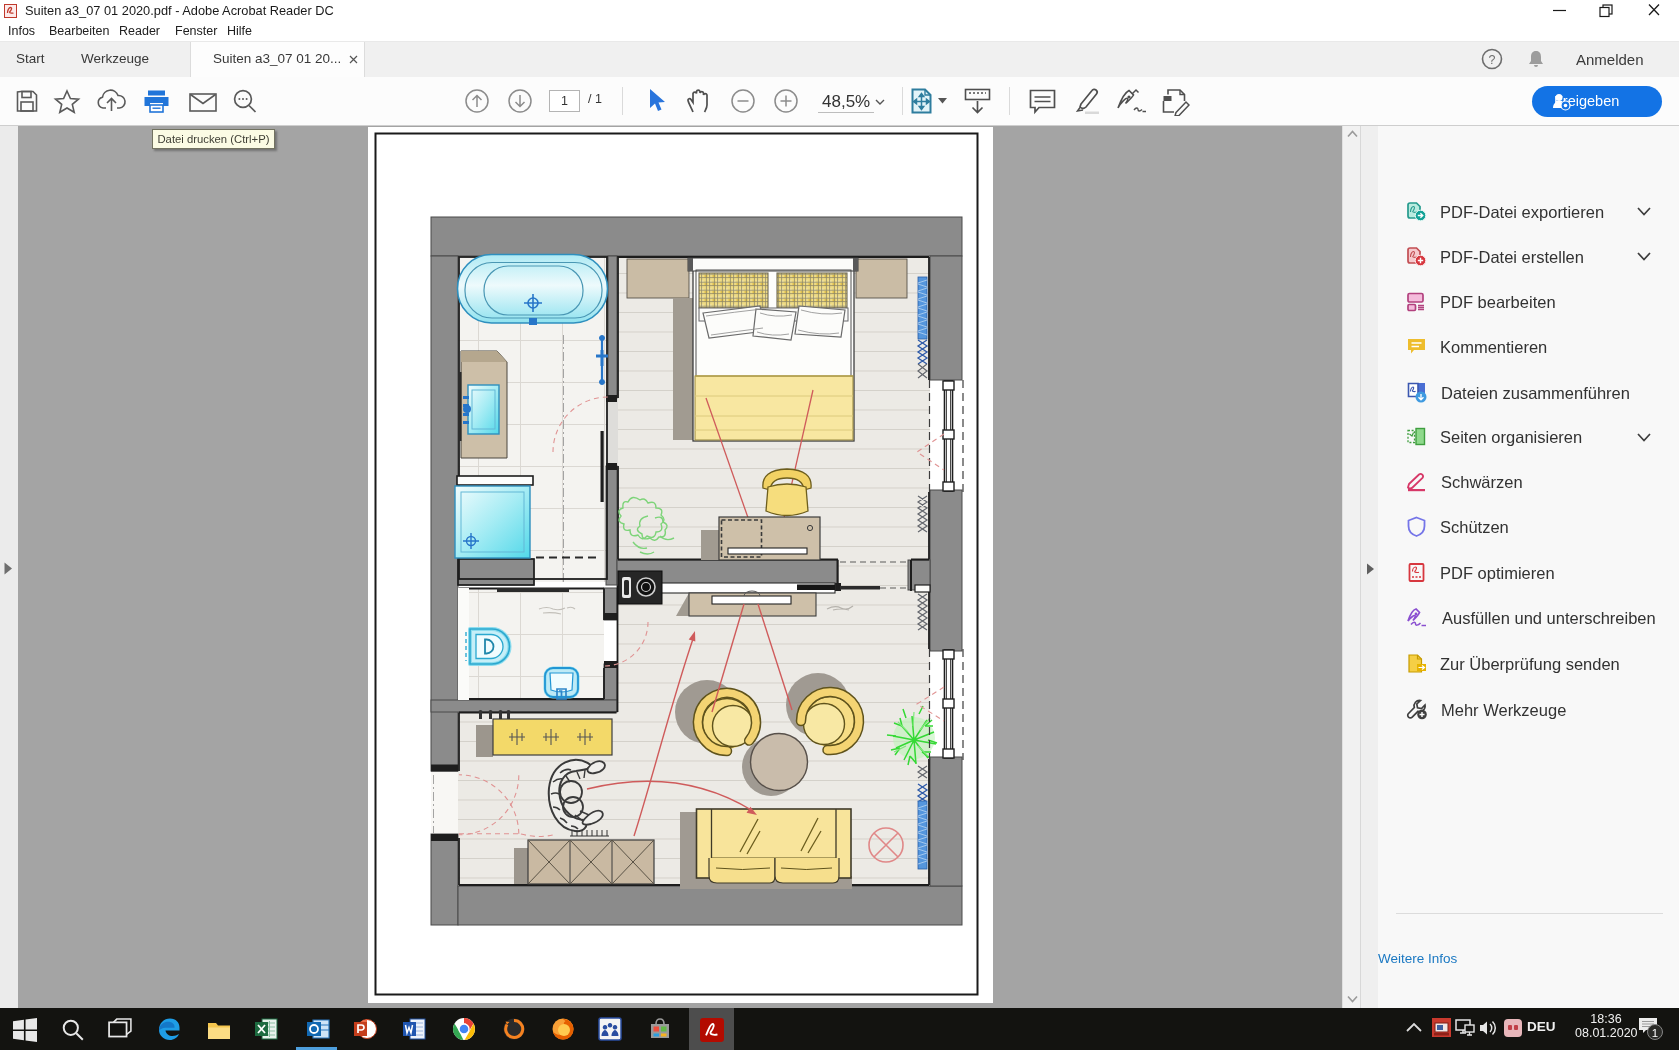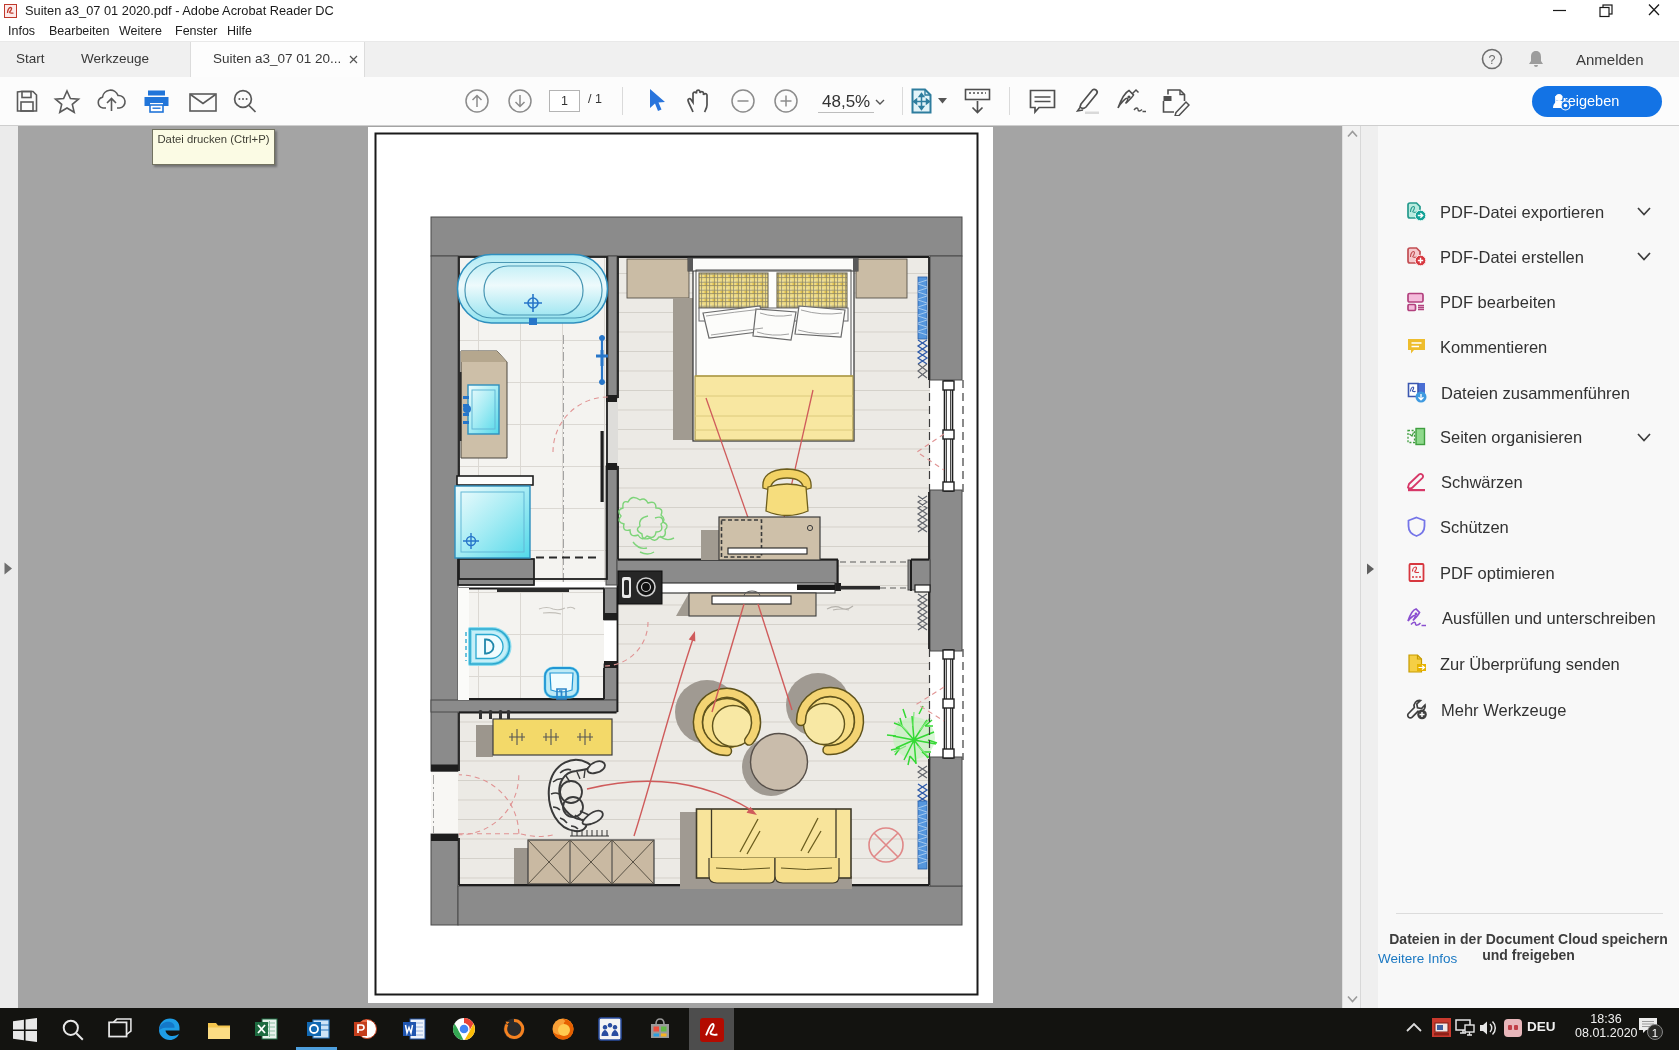--- a/index.html
+++ b/index.html
@@ -34,21 +34,21 @@
   #togglestrip { left:1360px; top:0; width:18px; height:882px; background:#efefef; border-left:1px solid #d8d8d8;}
   #sidebar { left:1378px; top:0; width:301px; height:882px; background:#f8f8f8; }
   
   #searchbox { position:absolute; left:17px; top:16px; width:269px; height:34px; background:#fff; border:1px solid #c3c3c3; 
      font-size:14.5px; color:#9b9b9b; line-height:32px; padding-left:13px; }
   .sbitem { position:absolute; left:28px; font-size:16.5px; color:#323232; }
   .sbitem svg { vertical-align:-4px; margin-right:13px; }
   #cloudtxt { position:absolute; left:0; width:301px; top:806px; text-align:center; font-size:14px; font-weight:bold; color:#3d3d3d; line-height:15.5px;}
   #weitere { position:absolute; left:0; width:301px; top:825px; text-align:left; font-size:13.5px; color:#1a78c2; }
   
-  #tooltip { left:152px; top:129px; width:123px; height:36px; background:#fbfbe4; border:1px solid #727260;
+  #tooltip { left:152px; top:129px; width:123px; height:20px; background:#fbfbe4; border:1px solid #727260;
      font-size:11.3px; color:#3f3f35; text-align:center; line-height:18px; white-space:nowrap; box-shadow:2px 2px 2px rgba(0,0,0,.3); z-index:5;}
   
   #taskbar { left:0; top:1008px; width:1679px; height:42px; background:#131310; }
   .tkico { position:absolute; top:9px; width:24px; height:24px; }
 </style>
 </head>
 <body>
 
 <div class="abs" id="titlebar">
   <svg class="abs" style="left:4px;top:4px" width="13" height="14" viewBox="0 0 13 14">
@@ -61,21 +61,21 @@
     <line x1="7" y1="10.5" x2="20" y2="10.5" stroke="#1a1a1a" stroke-width="1.2"></line>
     <rect x="57" y="5" width="9" height="9" fill="none" stroke="#1a1a1a" stroke-width="1.2"></rect>
     <rect x="54" y="7.5" width="9" height="9" fill="#fff" stroke="#1a1a1a" stroke-width="1.2"></rect>
     <path d="M103 4.5 L113 15 M113 4.5 L103 15" stroke="#1a1a1a" stroke-width="1.3"></path>
   </svg>
 </div>
 
 <div class="abs" id="menubar">
   <span class="menuitem" style="left:8px">Infos</span>
   <span class="menuitem" style="left:49px">Bearbeiten</span>
-  <span class="menuitem" style="left:119px">Weitere</span>
+  <span class="menuitem" style="left:119px">Reader</span>
   <span class="menuitem" style="left:175px">Fenster</span>
   <span class="menuitem" style="left:227px">Hilfe</span>
 </div>
 
 <div class="abs" id="tabbar">
   <span class="tabtxt" style="left:16px">Start</span>
   <span class="tabtxt" style="left:81px">Werkzeuge</span>
   <div id="activetab"></div>
   <span class="tabtxt" style="left:213px;z-index:2">Suiten a3_07 01 20...</span>
   <svg class="abs" style="left:348px;top:12px;z-index:2" width="11" height="11" viewBox="0 0 11 11">
@@ -303,21 +303,20 @@
     <svg class="abs" style="left:258px;top:80px" width="16" height="11" viewBox="0 0 16 11">
         <path d="M2 2 L8 8.5 L14 2" stroke="#3d3d3d" fill="none" stroke-width="1.7"></path>
       </svg>
     <svg class="abs" style="left:258px;top:125px" width="16" height="11" viewBox="0 0 16 11">
         <path d="M2 2 L8 8.5 L14 2" stroke="#3d3d3d" fill="none" stroke-width="1.7"></path>
       </svg>
     <svg class="abs" style="left:258px;top:306px" width="16" height="11" viewBox="0 0 16 11">
         <path d="M2 2 L8 8.5 L14 2" stroke="#3d3d3d" fill="none" stroke-width="1.7"></path>
       </svg>
     <div class="abs" style="left:18px;top:787px;width:267px;height:1px;background:#dcdcdc"></div>
-    <div id="cloudtxt">Dateien in der Document Cloud speichern<br>und freigeben</div>
     <div id="weitere">Weitere Infos</div>
   </div>
 
 </div>
 <div class="abs" id="tooltip">Datei drucken (Ctrl+P)</div>
 
 <svg class="abs" style="left:368px;top:127px;z-index:1" width="625" height="876" viewBox="368 127 625 876" id="plan">
   <defs>
     <pattern id="planks" width="20" height="19.5" patternUnits="userSpaceOnUse">
       <rect width="20" height="19.5" fill="#eceae5"></rect>

